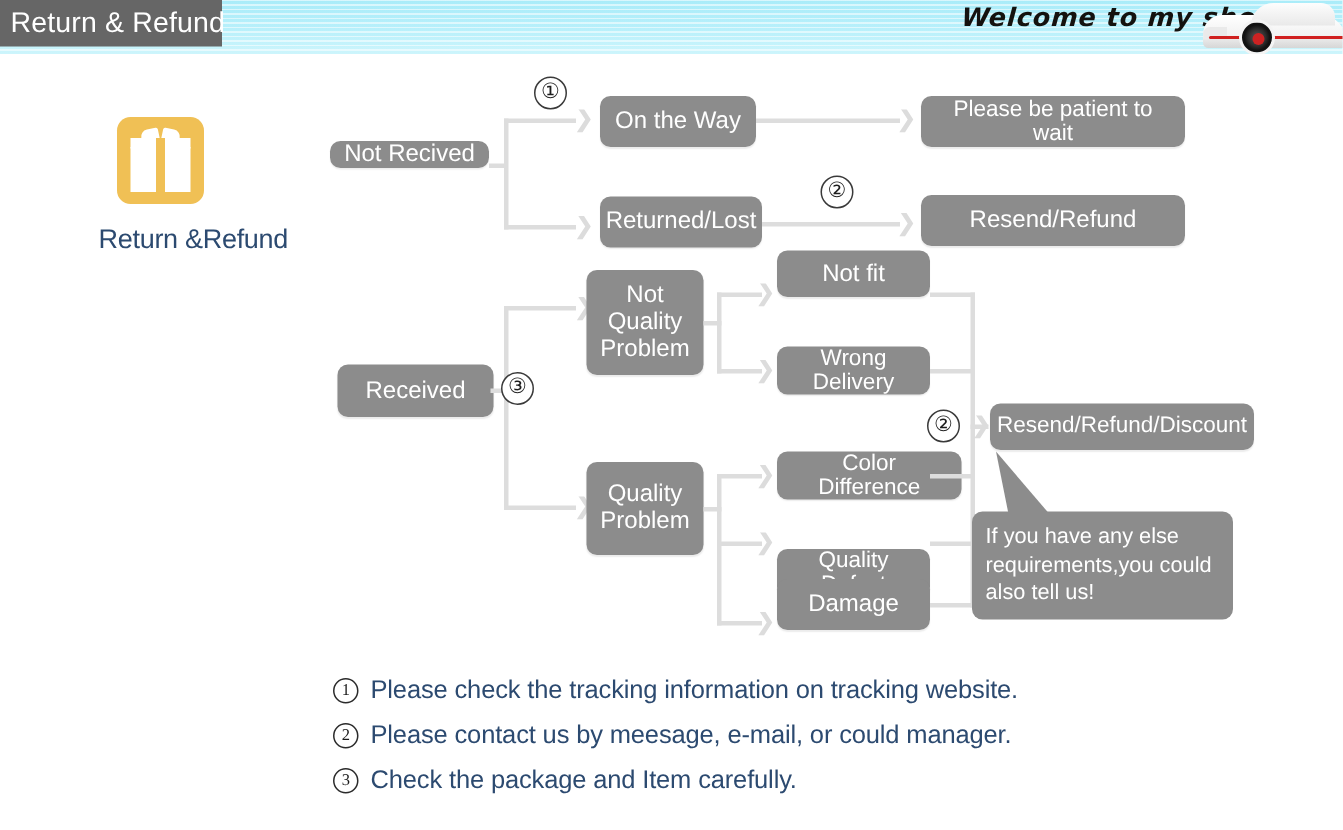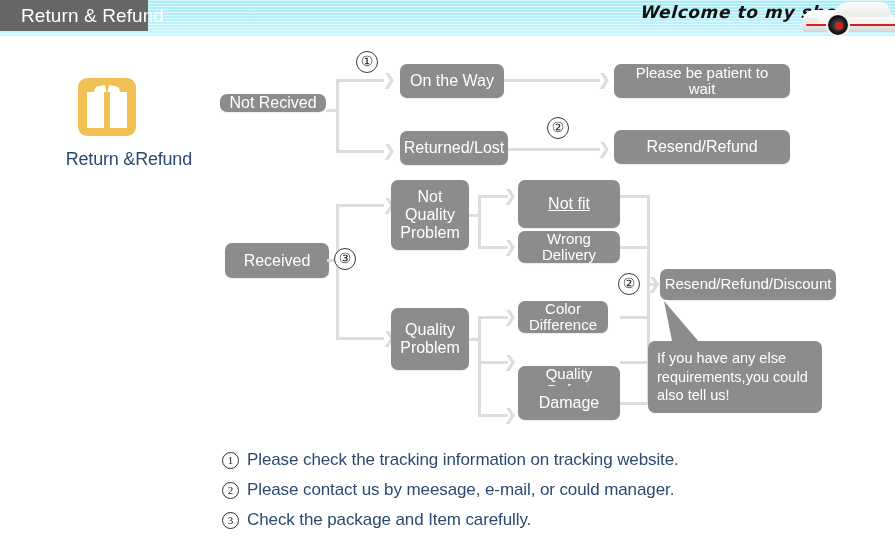--- a/index.html
+++ b/index.html
@@ -29,21 +29,21 @@
       linear-gradient(to bottom, #a9ecf9 0%, #b8f0fb 55%, #cdf5fc 100%);
   }
   #banner-tab {
     position: absolute;
     left: 0; top: 0;
     width: 148px; height: 31px;
     background: #666666;
     color: #ffffff;
     font-size: 19px;
     line-height: 31px;
-    padding-left: 21px;
+    padding-left: 7px;
     letter-spacing: 0.1px;
     white-space: nowrap;
   }
   #banner-welcome {
     position: absolute;
     left: 641px; top: 2px;
     font-family: "DejaVu Sans", sans-serif;
     font-size: 17px;
     font-weight: bold;
     font-style: italic;
@@ -333,33 +333,33 @@
   <div class="node" style="left:391px; top:308px; width:78px; height:62px; line-height:1.12;">Quality
 Problem</div>
 
   <div class="ln h" style="left:469px; top:214px; width:12px;"></div>
   <div class="ln v" style="left:478px; top:195px; height:54px;"></div>
   <div class="ln h" style="left:478px; top:195px; width:30px;"></div>
   <div class="ln h" style="left:478px; top:246px; width:30px;"></div>
   <div class="arrow" style="left:504px; top:189px;"></div>
   <div class="arrow" style="left:504px; top:240px;"></div>
 
-  <div class="node" style="left:518px; top:180px; width:102px; height:48px;text-decoration:underline;">Not fit</div>
+  <div class="node" style="left:518px; top:167px; width:102px; height:31px;">Not fit</div>
   <div class="node" style="left:518px; top:231px; width:102px; height:32px; font-size:15px;">Wrong Delivery</div>
 
   <div class="ln h" style="left:469px; top:338px; width:12px;"></div>
   <div class="ln v" style="left:478px; top:316px; height:101px;"></div>
   <div class="ln h" style="left:478px; top:316px; width:30px;"></div>
   <div class="ln h" style="left:478px; top:361px; width:30px;"></div>
   <div class="ln h" style="left:478px; top:414px; width:30px;"></div>
   <div class="arrow" style="left:504px; top:310px;"></div>
   <div class="arrow" style="left:504px; top:355px;"></div>
   <div class="arrow" style="left:504px; top:408px;"></div>
 
-  <div class="node" style="left:518px; top:301px; width:90px; height:32px; font-size:15px;">Color Difference</div>
+  <div class="node" style="left:518px; top:301px; width:123px; height:32px; font-size:15px;">Color Difference</div>
   <div class="node" style="left:518px; top:346px; width:102px; height:32px; font-size:15px;margin-top:20px;">Quality Defect</div>
   <div class="node" style="left:518px; top:386px; width:102px; height:34px;">Damage</div>
 
   <div class="ln h" style="left:620px; top:195px; width:30px;"></div>
   <div class="ln h" style="left:620px; top:246px; width:30px;"></div>
   <div class="ln h" style="left:620px; top:316px; width:30px;"></div>
   <div class="ln h" style="left:620px; top:361px; width:30px;"></div>
   <div class="ln h" style="left:620px; top:402px; width:30px;"></div>
   <div class="ln v" style="left:647px; top:195px; height:210px;"></div>
   <div class="ln h" style="left:647px; top:283px; width:12px;"></div>

